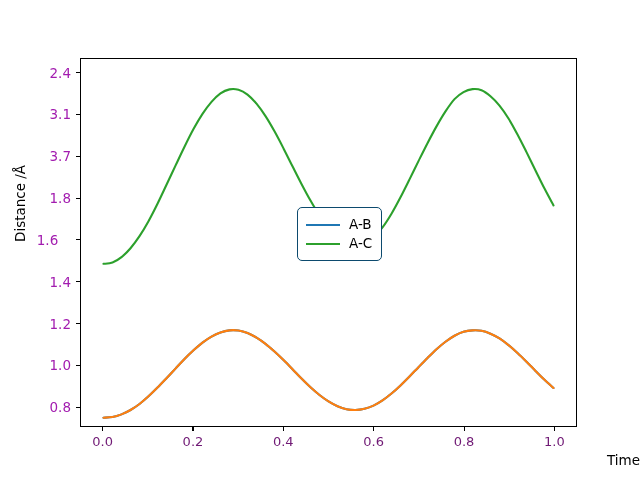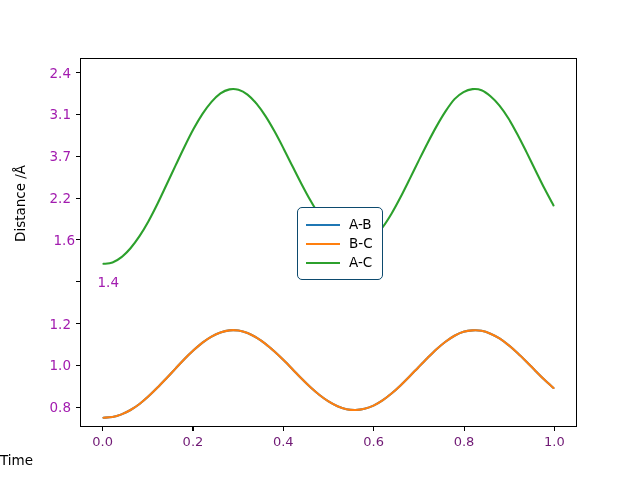--- a/index.html
+++ b/index.html
@@ -74,21 +74,21 @@
     transform-origin: left top;
     font-size: 13.5px;
     color: #000000;
     white-space: nowrap;
   }
   #xlabel {
     position: absolute;
     left: 0;
     top: 452px;
     width: 640px;
-    text-align: left;
+    text-align: right;
     font-size: 13.5px;
     color: #000000;
   }
   #legend {
     position: absolute;
     left: 297px;
     top: 207px;
     padding: 7px 9px 7px 8px;
     background: #ffffff;
     border: 1px solid #0c4a6e;
@@ -136,25 +136,25 @@
   </div>
 
   <div class="tick-container">
     <div id="ytick-labels">
         <div class="ytick-label" style="top: 407.139px; width: 71px; left: 0px;">0.8</div>
         <div class="ytick-mark" style="left: 76px; top: 406.639px;"></div>
         <div class="ytick-label" style="top: 365.326px; width: 71px; left: 0px;">1.0</div>
         <div class="ytick-mark" style="left: 76px; top: 364.826px;"></div>
         <div class="ytick-label" style="top: 323.513px; width: 71px; left: 0px;">1.2</div>
         <div class="ytick-mark" style="left: 76px; top: 323.013px;"></div>
-        <div class="ytick-label" style="top: 281.7px; width: 71px; left: 0px; padding-left: 48px;">1.4</div>
+        <div class="ytick-label" style="top: 281.7px; width: 71px; left: 0px;">1.4</div>
         <div class="ytick-mark" style="left: 76px; top: 281.2px;"></div>
-        <div class="ytick-label" style="top: 239.887px; width: 71px; left: 4px;">1.6</div>
+        <div class="ytick-label" style="top: 239.887px; width: 71px; left: 12px; text-align: center;">1.6</div>
         <div class="ytick-mark" style="left: 76px; top: 239.387px;"></div>
-        <div class="ytick-label" style="top: 198.074px; width: 71px; left: 0px;">2.2</div>
+        <div class="ytick-label" style="top: 198.074px; width: 71px; left: 0px;">1.8</div>
         <div class="ytick-mark" style="left: 76px; top: 197.574px;"></div>
         <div class="ytick-label" style="top: 156.261px; width: 71px; left: 0px;">3.7</div>
         <div class="ytick-mark" style="left: 76px; top: 155.761px;"></div>
         <div class="ytick-label" style="top: 114.448px; width: 71px; left: 0px;">3.1</div>
         <div class="ytick-mark" style="left: 76px; top: 113.948px;"></div>
         <div class="ytick-label" style="top: 72.6346px; width: 71px; left: 0px;">2.4</div>
         <div class="ytick-mark" style="left: 76px; top: 72.1346px;"></div>
       </div>
     <div id="xtick-labels">
         <div class="xtick-label" style="left: 102.591px; top: 434px;">0.0</div>
@@ -174,22 +174,18 @@
 
   <div id="ylabel">Distance /Å</div>
   <div id="xlabel">Time</div>
 
   <div id="legend">
       <div class="legend-row">
         <span class="legend-swatch" style="border-top-color: rgb(31, 119, 180);"></span>
         <span class="legend-text">A-B</span>
       </div>
       <div class="legend-row">
-        <span class="legend-swatch" style="border-top-color: rgb(255, 127, 14);"></span>
-        <span class="legend-text">B-C</span>
-      </div>
-      <div class="legend-row">
         <span class="legend-swatch" style="border-top-color: rgb(44, 160, 44);"></span>
         <span class="legend-text">A-C</span>
       </div>
     </div>
 
 </div>
 
 </body></html>

